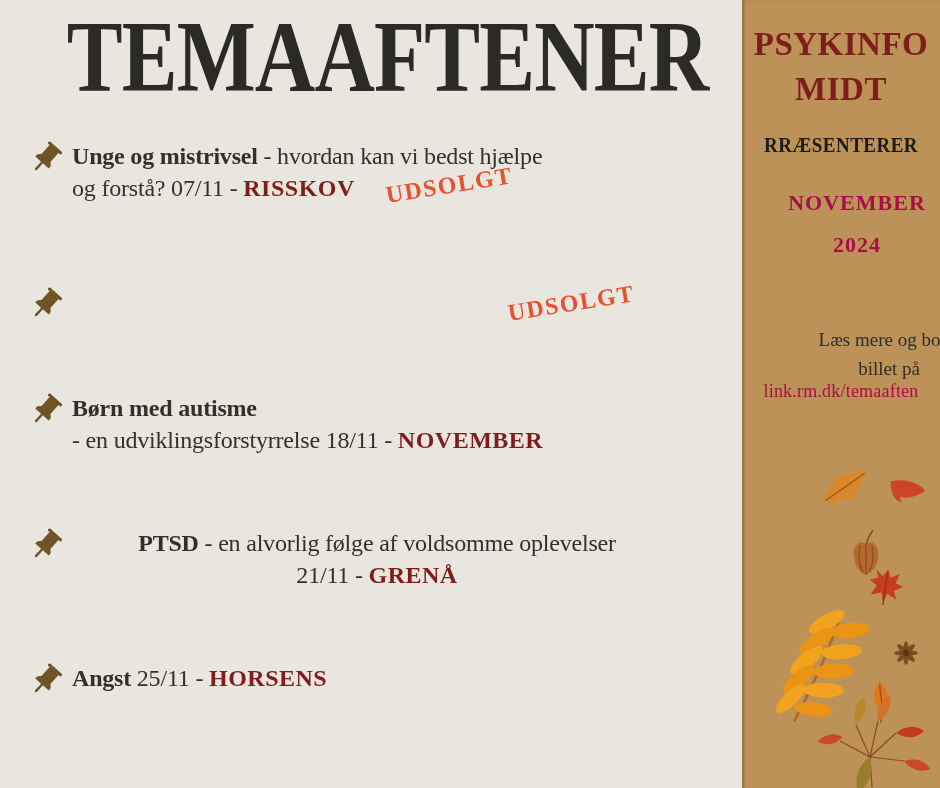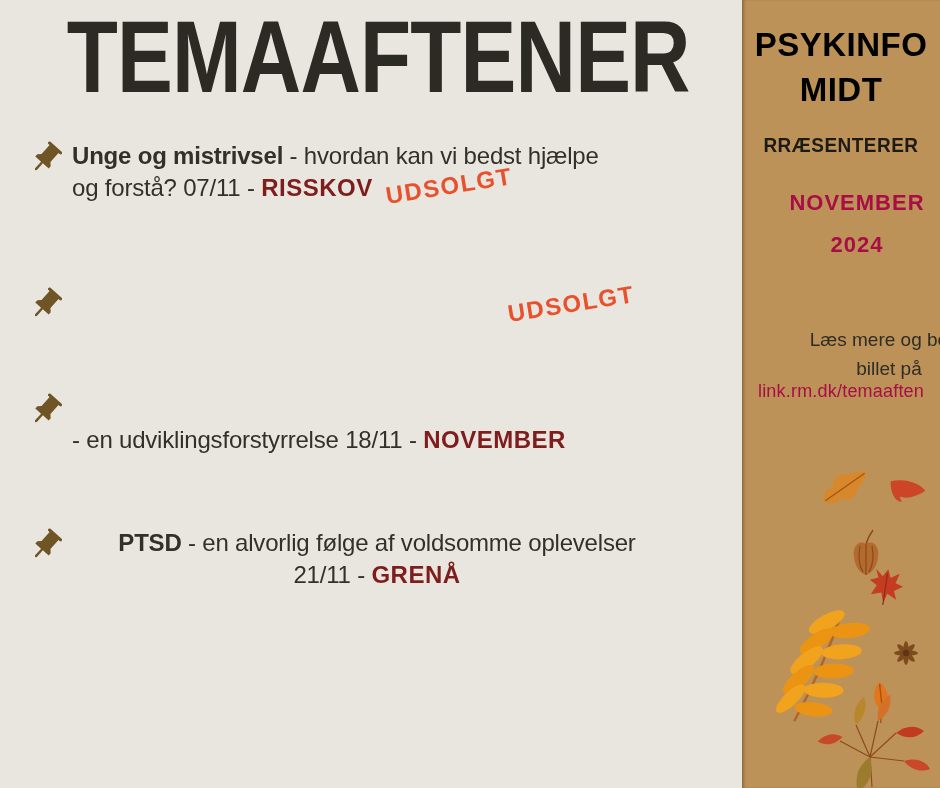--- a/index.html
+++ b/index.html
@@ -1,18 +1,18 @@
 <!DOCTYPE html>
 <html><head>
 <meta charset="utf-8">
 <style>
   html,body{margin:0;padding:0;background:#cfcdc8;}
   .poster{
     position:relative;width:940px;height:788px;overflow:hidden;
-    background:#e9e6e0;font-family:Liberation Sans, sans-serif;
+    background:#e9e6e0;font-family:Liberation Serif, serif;
   }
   
   .main{position:absolute;left:0;top:0;width:742px;height:788px;}
   .title{
     position:absolute;top:6px;left:0;width:100%;margin:0;
     text-align:center;font-size:102px;font-weight:bold;line-height:1;
     color:#2b2a24;letter-spacing:-1px;
     transform:scaleX(0.82);transform-origin:50% 0;
     white-space:nowrap;
   }
@@ -34,21 +34,21 @@
     white-space:nowrap;
   }
   .so1{left:358px;top:42px;}
   .so2{left:480px;top:14px;}
   
   .sidebar{
     position:absolute;left:742px;top:0;width:198px;height:788px;
     background:#bd9258;box-shadow:inset 3px 0 3px -1px rgba(60,40,10,0.35);
   }
   .sb-block{position:absolute;left:0;width:100%;text-align:center;white-space:pre-line;}
-  .org{top:22px;font-size:33px;font-weight:bold;line-height:45px;color:#000000;letter-spacing:0.5px;}
+  .org{top:22px;font-size:33px;font-weight:bold;line-height:45px;color:#7f1d1d;letter-spacing:0.5px;}
   .presents{top:134px;font-size:20px;font-weight:bold;color:#1c1b16;letter-spacing:0.5px;transform:scaleX(0.95);}
   .month-year{top:182px;font-size:22px;font-weight:bold;line-height:42px;color:#a80e45;letter-spacing:1px;margin-left:16px;}
   .cta{top:325px;font-size:19px;line-height:29px;color:#2e2c26;font-weight:500;padding-left:48px;}
   .link{top:381px;font-size:18px;font-weight:500;color:#a80e45;letter-spacing:0.2px;cursor:pointer;}
   .leaves{position:absolute;left:0;top:455px;width:198px;height:333px;}
 </style>
 </head>
 <body>
 
 <div class="poster">
@@ -75,34 +75,42 @@
       </span>
       <span class="soldout so2">UDSOLGT</span>
     </div>
 
     <div class="event e3">
       <span class="pin">
         <svg viewBox="0 0 24 24" fill="currentColor">
             <path d="M16 12V4h1c.55 0 1-.45 1-1s-.45-1-1-1H7c-.55 0-1 .45-1 1s.45 1 1 1h1v8l-2 2v2h5.2v6l.8 1 .8-1v-6H18v-2l-2-2z"></path>
           </svg>
       </span>
-      <div class="event-text"><span class="event-desc">
+      <div class="event-text"><span class="event-title">Børn med autisme</span><span class="event-desc">
 - en udviklingsforstyrrelse 18/11 - </span><span class="event-loc">NOVEMBER</span></div>
     </div>
 
     <div class="event e4">
       <span class="pin">
         <svg viewBox="0 0 24 24" fill="currentColor">
             <path d="M16 12V4h1c.55 0 1-.45 1-1s-.45-1-1-1H7c-.55 0-1 .45-1 1s.45 1 1 1h1v8l-2 2v2h5.2v6l.8 1 .8-1v-6H18v-2l-2-2z"></path>
           </svg>
       </span>
       <div class="event-text"><span class="event-title">PTSD</span><span class="event-desc"> - en alvorlig følge af voldsomme oplevelser
 21/11 - </span><span class="event-loc">GRENÅ</span></div>
     </div>
 
+    <div class="event e5">
+      <span class="pin">
+        <svg viewBox="0 0 24 24" fill="currentColor">
+            <path d="M16 12V4h1c.55 0 1-.45 1-1s-.45-1-1-1H7c-.55 0-1 .45-1 1s.45 1 1 1h1v8l-2 2v2h5.2v6l.8 1 .8-1v-6H18v-2l-2-2z"></path>
+          </svg>
+      </span>
+      <div class="event-text"><span class="event-title">Angst</span><span class="event-desc"> 25/11 - </span><span class="event-loc">HORSENS</span></div>
+    </div>
   </div>
 
   <aside class="sidebar">
     <div class="sb-block org">PSYKINFO
 MIDT</div>
     <div class="sb-block presents">RRÆSENTERER</div>
     <div class="sb-block month-year">NOVEMBER
 2024</div>
     <div class="sb-block cta">Læs mere og book
 billet på</div>

